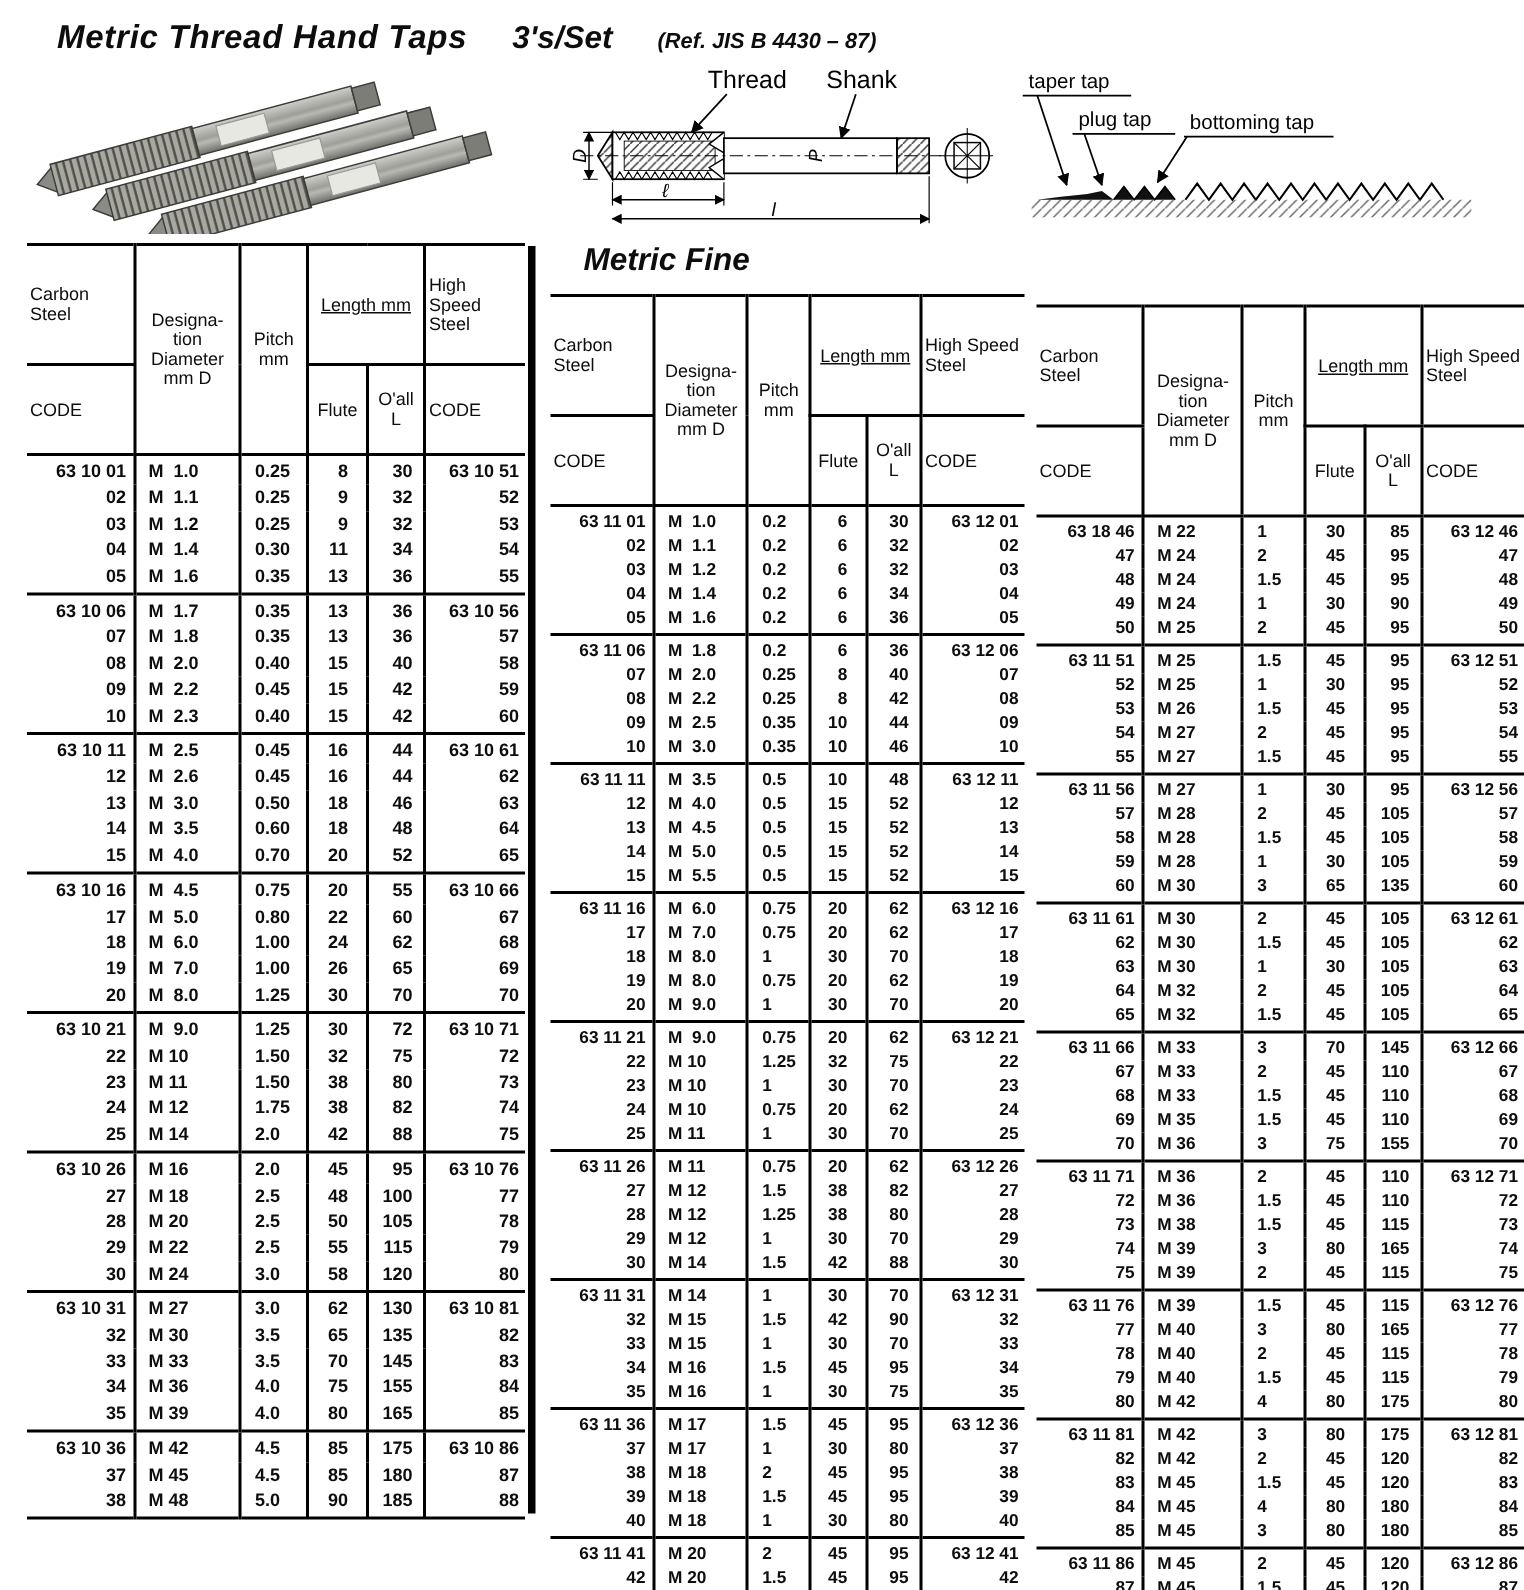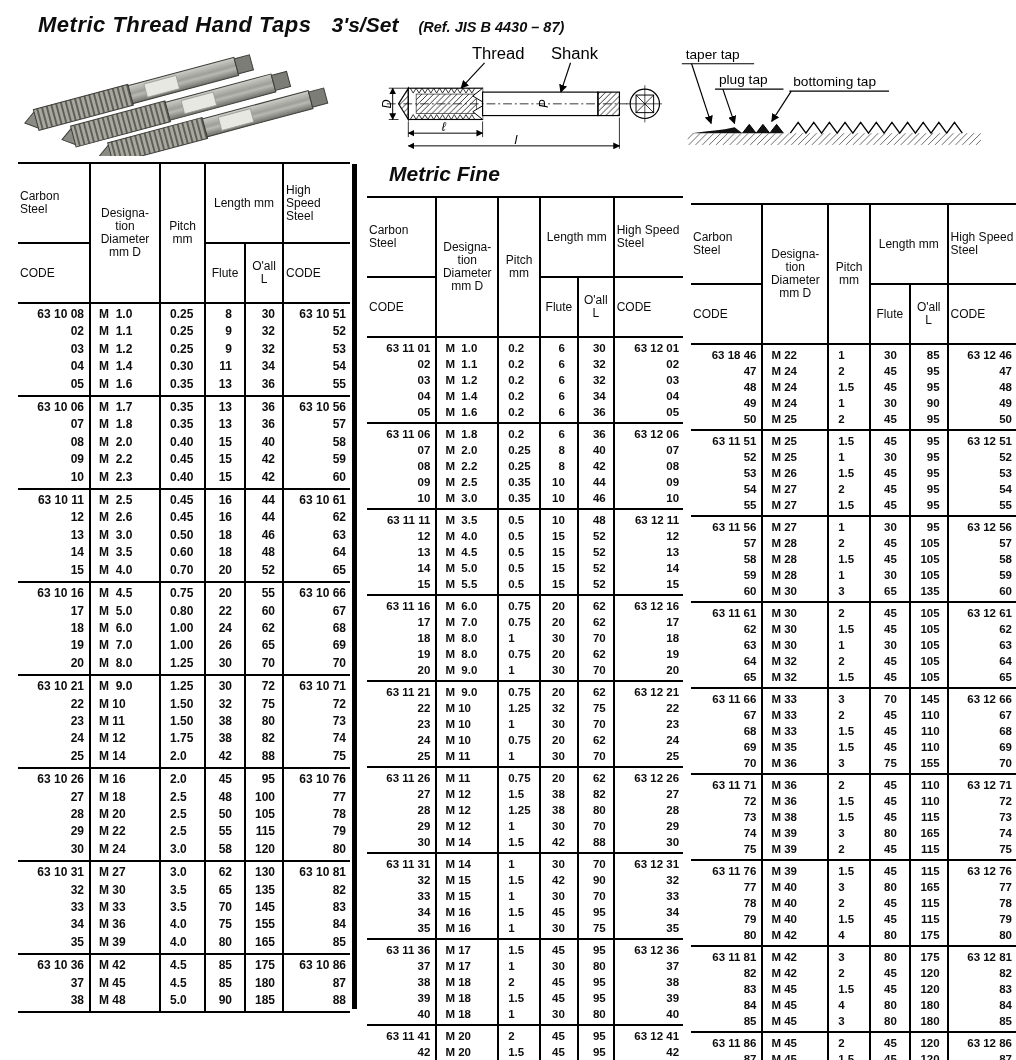--- a/index.html
+++ b/index.html
@@ -1,20 +1,20 @@
 <!DOCTYPE html>
 <html><head>
 <meta charset="utf-8">
 <style>
   html,body{margin:0;padding:0;background:#fff;}
   body{width:1016px;height:1060px;overflow:hidden;color:#0d0d0d;
        font-family:"Liberation Sans", sans-serif;}
 
   
-  .title-row{display:flex;align-items:baseline;gap:20px;padding:12px 0 0 38px;white-space:nowrap;}
+  .title-row{display:flex;align-items:baseline;gap:30px;padding:12px 0 0 38px;white-space:nowrap;}
   .title-main{font-size:22px;font-weight:bold;font-style:italic;letter-spacing:.5px;}
   .title-set{font-size:21px;font-weight:bold;font-style:italic;}
   .title-material{font-size:16.5px;font-weight:bold;font-style:italic;}
   .title-ref{font-size:14.5px;font-weight:bold;font-style:italic;}
 
   
   .figures-row{display:flex;align-items:flex-start;height:118px;margin-top:2px;}
   .fig-photo{width:330px;height:116px;margin-left:14px;}
   .fig-drawing{width:290px;height:110px;margin-left:42px;margin-top:2px;}
   .fig-types{width:350px;height:110px;margin-left:12px;margin-top:2px;}
@@ -34,21 +34,21 @@
   
   table.t{border-collapse:collapse;table-layout:fixed;border-top:2px solid #000;border-bottom:2px solid #000;}
   table.t th, table.t td{border-left:2px solid #000;overflow:hidden;}
   table.t th:first-child, table.t td:first-child{border-left:none;}
   table.t thead th{font-size:12px;font-weight:normal;vertical-align:middle;line-height:13px;padding:12px 2px;}
   table.t thead tr.h1 th{height:54px;}
   table.t thead tr.h2 th{height:34px;border-bottom:2px solid #000;}
   th.cs, th.hss{font-weight:bold;text-align:left;padding-left:7px;border-bottom:2px solid #000;}
   th.desig{text-align:center;border-bottom:2px solid #000;}
   th.pitch{text-align:center;border-bottom:2px solid #000;}
-  th.len{text-align:center;border-bottom:2px solid #000;padding:2px 16px;font-weight:normal;}
+  th.len{text-align:center;border-bottom:2px solid #000;padding:2px 16px;font-weight:normal;text-decoration:underline;}
   th.code-l{text-align:left;padding-left:7px;margin-left:24px;}
   th.flute,th.oall{text-align:center;}
 
   table.t td{font-weight:bold;color:#0d0d0d;}
   .coarse-table td{font-size:12px;line-height:15.4px;}
   .fine-table td{font-size:11.5px;line-height:14px;}
   tbody.group{border-top:2px solid #000;}
   tbody.group tr:first-child td{padding-top:3px;}
   tbody.group tr:last-child td{padding-bottom:3px;}
   td.c0{text-align:right;padding-right:5px;}
@@ -192,21 +192,21 @@
         </tr>
         <tr class="h2">
           <th class="code-l">CODE</th>
           <th class="flute">Flute</th>
           <th class="oall">O'all L</th>
           <th class="code-l">CODE</th>
         </tr>
       </thead>
     <tbody class="group">
           <tr>
-            <td class="c0">63 10 08</td>
+            <td class="c0">63 10 01</td>
             <td class="c1">M  1.0</td>
             <td class="c2">0.25</td>
             <td class="c3">8</td>
             <td class="c4">30</td>
             <td class="c5">63 10 51</td>
           </tr>
           <tr>
             <td class="c0">02</td>
             <td class="c1">M  1.1</td>
             <td class="c2">0.25</td>

